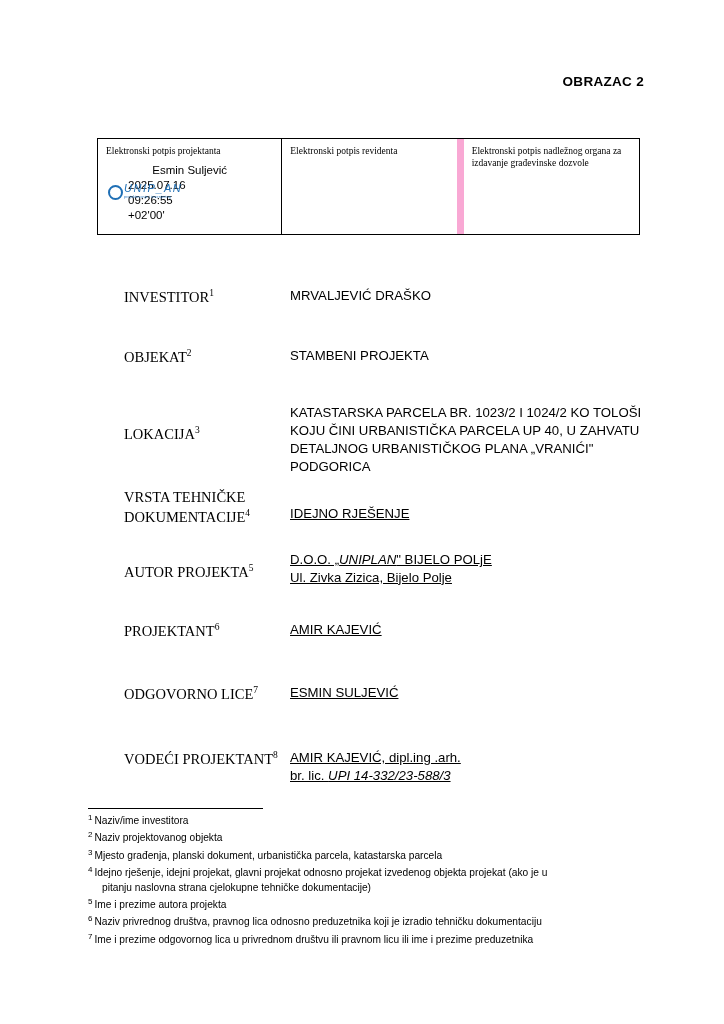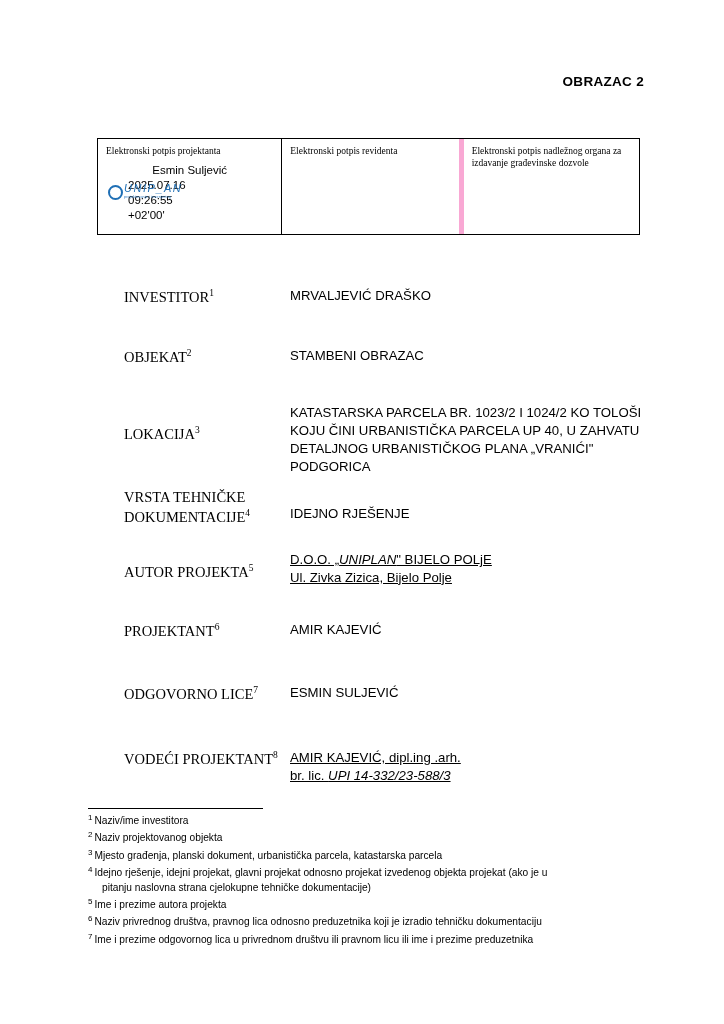--- a/index.html
+++ b/index.html
@@ -48,21 +48,21 @@
   }
   .sig-cell {
     box-sizing: border-box;
     padding: 7px 8px 0 8px;
     position: relative;
     font-family: "Liberation Serif", serif;
     font-size: 9.5px;
     line-height: 1.25;
   }
   .sig-cell.c1 { width: 185px; border-right: 1px solid #000; }
-  .sig-cell.c2 { width: 182px; border-right: 5px solid #f9a8d4; }
+  .sig-cell.c2 { width: 182px; border-right: 7px solid #f9a8d4; }
   .sig-cell.c3 { width: 176px; }
 
   .sig-name {
     text-align: center;
     font-family: "Liberation Sans", sans-serif;
     font-size: 11.5px;
     margin-top: 5px;
     line-height: 1.32;
   }
   .sig-datetime {
@@ -132,20 +132,21 @@
     font-size: 9.5px;
     vertical-align: super;
   }
   .field-value {
     margin-left: 166px;
     font-family: "Liberation Sans", sans-serif;
     font-size: 13.2px;
     line-height: 1.36;
   }
   .field-value.underline span {
+    text-decoration: underline;
   }
   .field-value .ital {
     font-style: italic;
   }
 
   
   .footnote-rule {
     position: absolute;
     left: 88px;
     top: 808px;
@@ -202,21 +203,21 @@
 
   <div class="fields">
 
     <div class="field-row" style="height:60px">
       <div class="field-label" style="top:9px"><span>INVESTITOR</span><sup>1</sup></div>
       <div class="field-value" style="padding-top:9px">MRVALJEVIĆ DRAŠKO</div>
     </div>
 
     <div class="field-row" style="height:60px">
       <div class="field-label" style="top:9px"><span>OBJEKAT</span><sup>2</sup></div>
-      <div class="field-value" style="padding-top:9px">STAMBENI  OBRAZAC</div>
+      <div class="field-value" style="padding-top:9px">STAMBENI  PROJEKTA</div>
     </div>
 
     <div class="field-row" style="height:84px">
       <div class="field-label" style="top:26px"><span>LOKACIJA</span><sup>3</sup></div>
       <div class="field-value" style="padding-top:6px;width:360px">KATASTARSKA PARCELA BR. 1023/2 I 1024/2 KO TOLOŠI KOJU ČINI URBANISTIČKA PARCELA UP 40, U ZAHVATU DETALJNOG URBANISTIČKOG PLANA „VRANIĆI" PODGORICA</div>
     </div>
 
     <div class="field-row" style="height:63px">
       <div class="field-label" style="top:6px;width:170px"><span>VRSTA TEHNIČKE DOKUMENTACIJE</span><sup>4</sup></div>
       <div class="field-value underline" style="padding-top:23px"><span>IDEJNO RJEŠENJE</span></div>

